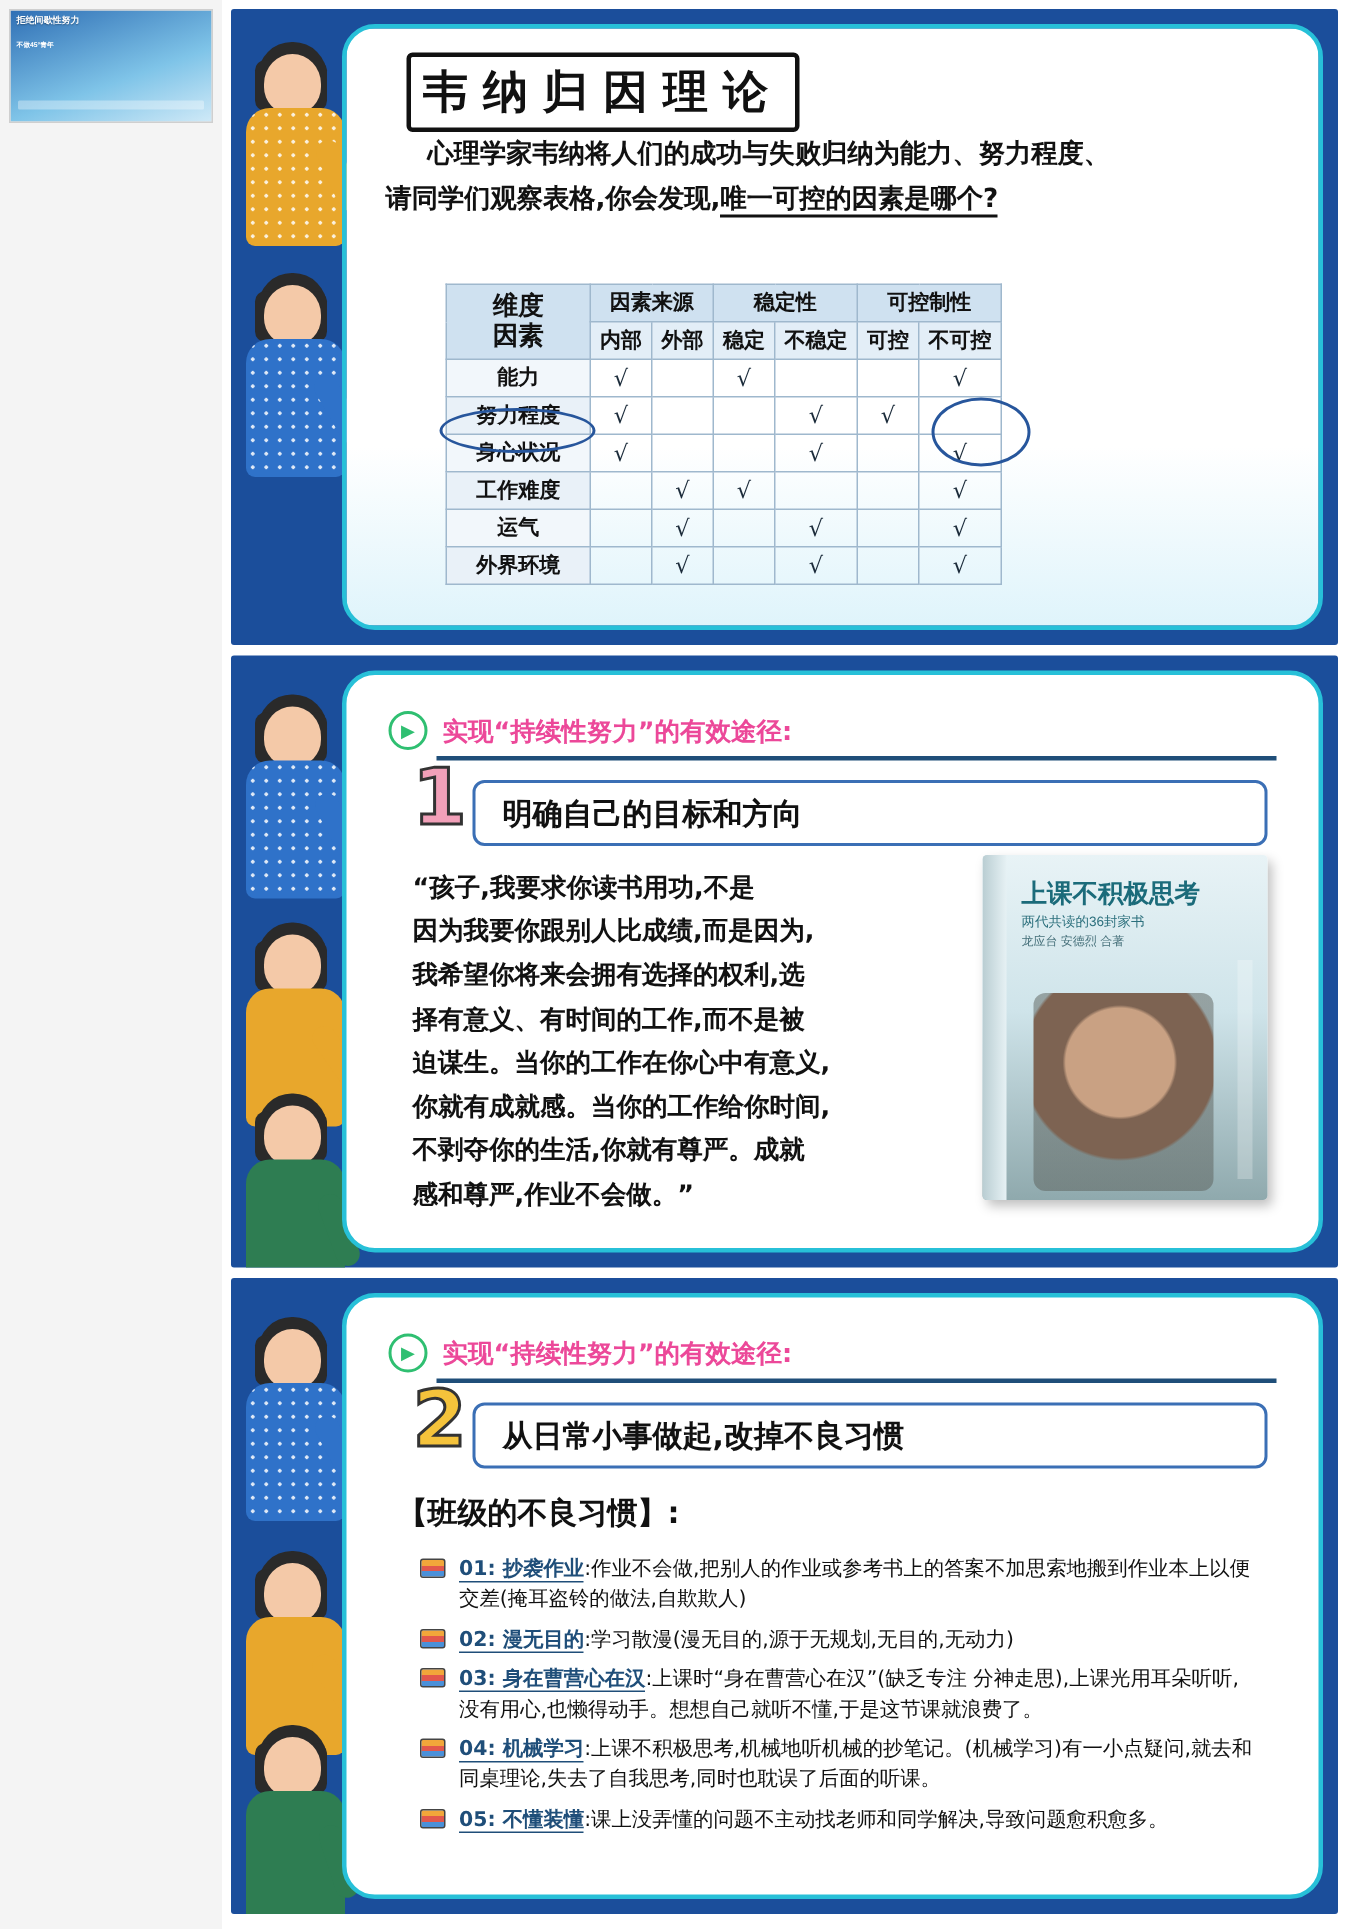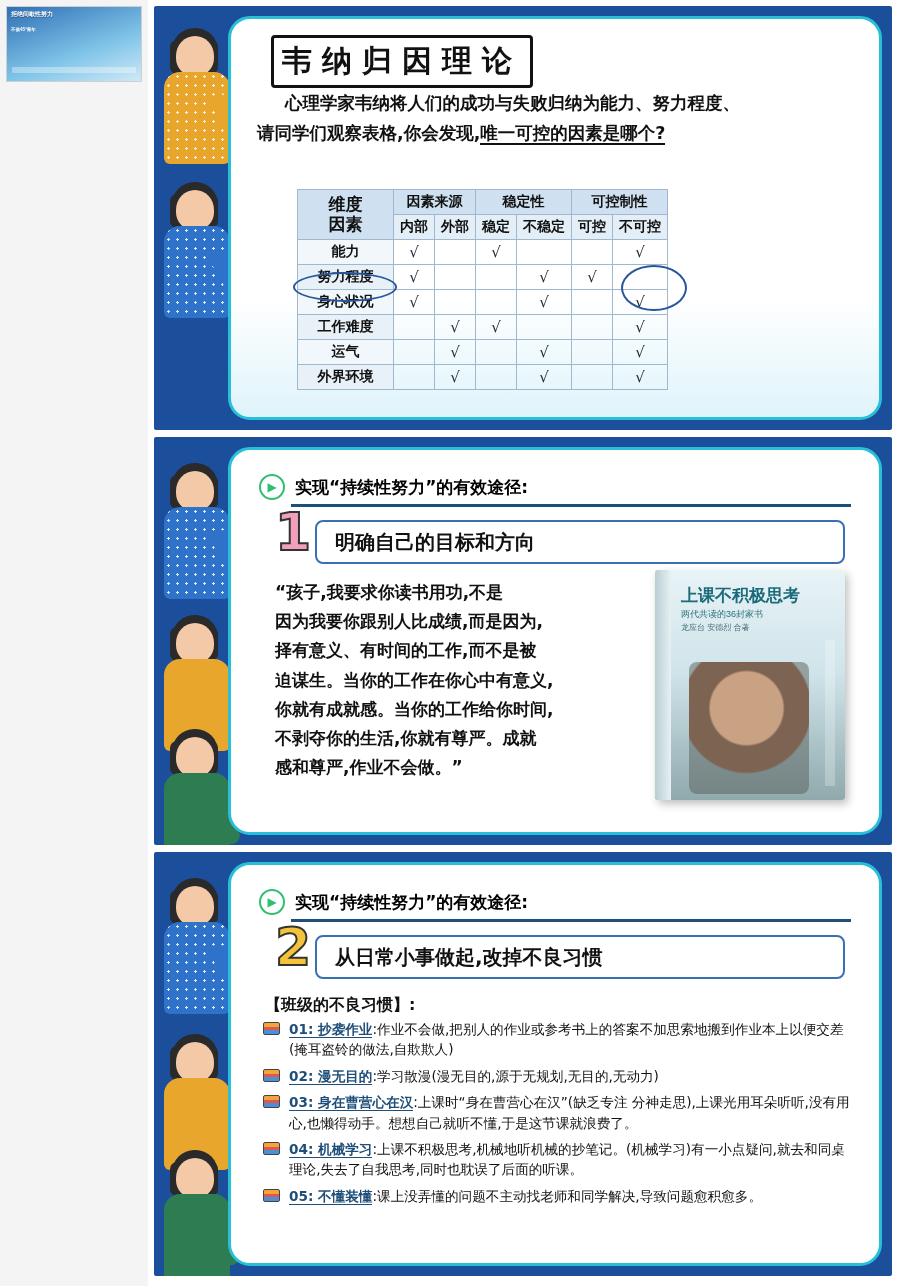--- a/index.html
+++ b/index.html
@@ -131,21 +131,21 @@
     pointer-events:none;
   }
 
   
   .head-row { position:absolute; left:28px; top:24px; right:24px; display:flex; align-items:center; gap:10px; }
   .play-ic {
     width:26px; height:26px; border-radius:50%;
     border:2px solid #2fbf71; display:inline-flex; align-items:center; justify-content:center;
     color:#2fbf71; font-size:12px;
   }
-  .head-txt { font-size:17px; font-weight:bold; color:#000000; font-family:"DejaVu Sans", sans-serif; }
+  .head-txt { font-size:17px; font-weight:bold; color:#ec4899; font-family:"DejaVu Sans", sans-serif; }
   .head-rule { position:absolute; left:60px; right:28px; top:54px; height:3px; background:#1f4e79; }
 
   .step-box {
     position:absolute; left:84px; top:70px; right:34px;
     height:44px; border:2px solid #3b6fb5; border-radius:8px;
     display:flex; align-items:center; padding-left:18px;
     font-family:"DejaVu Sans", sans-serif; font-size:20px; font-weight:bold; color:#111;
   }
   .big-num {
     position:absolute; left:44px; top:56px;
@@ -168,24 +168,24 @@
     box-shadow:3px 4px 8px rgba(0,0,0,.25);
   }
   .bookshot .spine { position:absolute; left:0; top:0; bottom:0; width:16px; background:linear-gradient(90deg,#b9cdd2,#e6f1f4); }
   .bookshot .bt { position:absolute; left:26px; right:10px; top:14px; font-size:17px; font-weight:bold; color:#1b6b7a; font-family:"DejaVu Sans", sans-serif;}
   .bookshot .bs { position:absolute; left:26px; right:10px; top:38px; font-size:9px; color:#2b6f7c; }
   .bookshot .ba { position:absolute; left:26px; right:10px; top:52px; font-size:8px; color:#46707a; }
   .bookshot .face { position:absolute; left:34px; top:92px; width:120px; height:132px;
     background:radial-gradient(circle at 48% 35%, #c9a183 0 34%, #7d6352 36% 60%, rgba(90,95,90,.5) 62% 100%); border-radius:8px; }
   .bookshot .vline { position:absolute; right:10px; top:70px; bottom:14px; width:10px; background:rgba(255,255,255,.25); }
 
-  .sec-title { position:absolute; left:34px; top:130px; font-size:16px; font-weight:bold; color:#111; font-family:"DejaVu Sans", sans-serif; }
+  .sec-title { position:absolute; left:34px; top:130px; font-size:20px; font-weight:bold; color:#111; font-family:"DejaVu Sans", sans-serif; }
   ul.habits {
     position:absolute; left:30px; right:24px; top:154px;
-    margin:0; padding:0; list-style:none;
+    margin:17px; padding:0; list-style:none;
   }
   ul.habits li {
     position:relative;
     padding-left:28px;
     margin-bottom:6px;
     font-family:"DejaVu Sans", sans-serif;
     font-size:13.6px; line-height:1.5; color:#111;
   }
   ul.habits li .bk {
     position:absolute; left:2px; top:3px; width:17px; height:13px;
@@ -449,20 +449,21 @@
         <div class="head-rule"></div>
 
         <div class="big-num">1</div>
         <div class="step-box">
           <span>明确自己的目标和方向</span>
         </div>
 
         <div class="quote">
           <div>“孩子,我要求你读书用功,不是</div>
           <div>因为我要你跟别人比成绩,而是因为,</div>
+          <div>我希望你将来会拥有选择的权利,选</div>
           <div>择有意义、有时间的工作,而不是被</div>
           <div>迫谋生。当你的工作在你心中有意义,</div>
           <div>你就有成就感。当你的工作给你时间,</div>
           <div>不剥夺你的生活,你就有尊严。成就</div>
           <div>感和尊严,作业不会做。”</div>
         </div>
 
         <div class="bookshot">
           <div class="spine"></div>
           <div class="bt">上课不积极思考</div>

